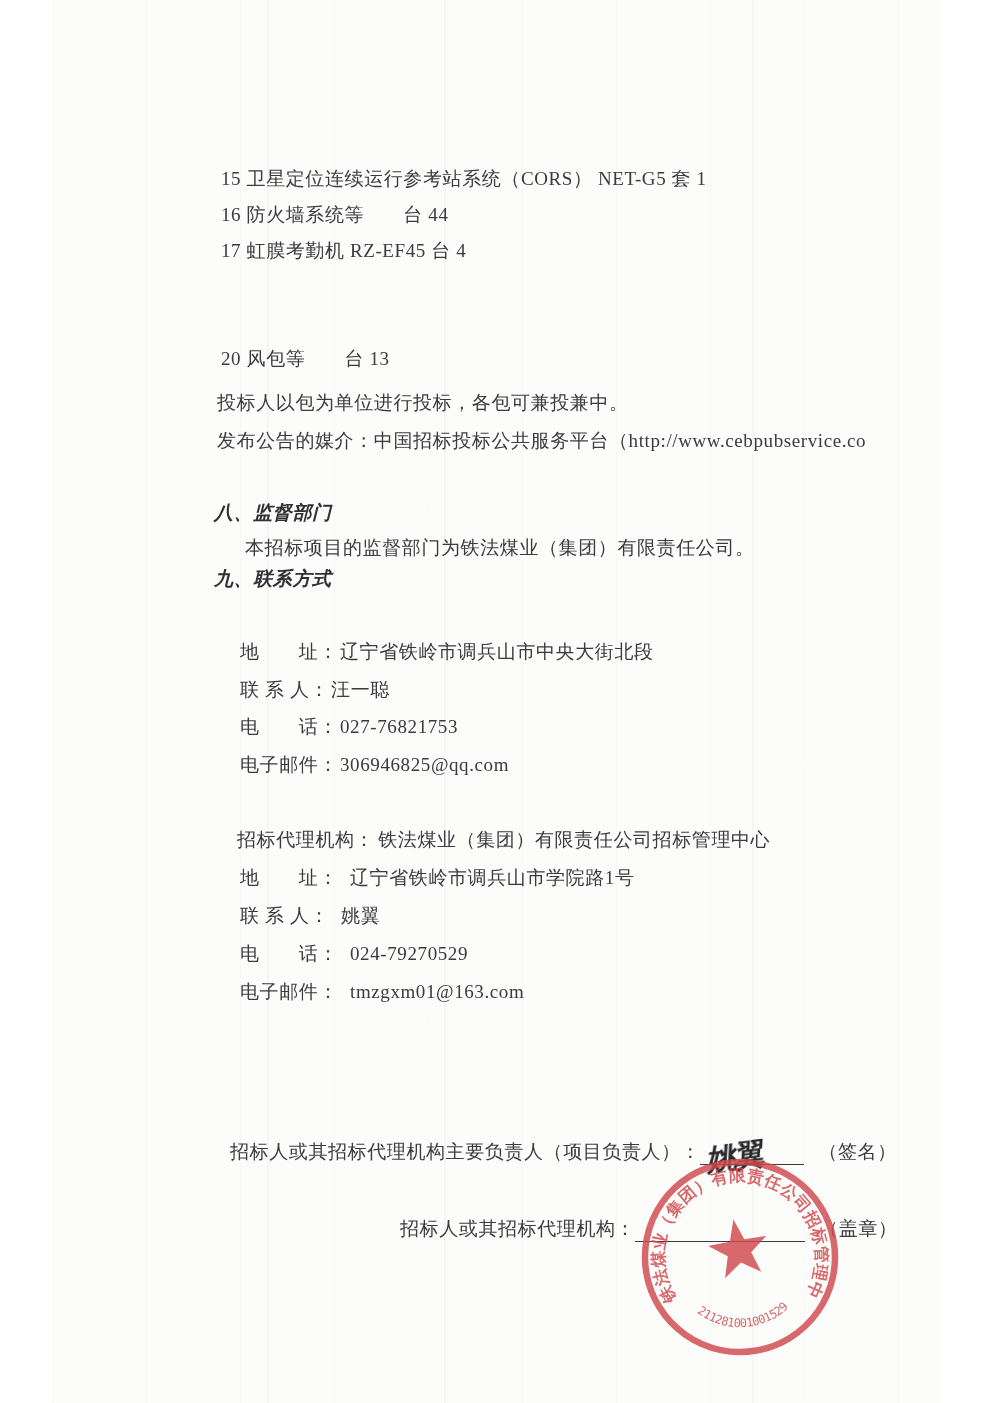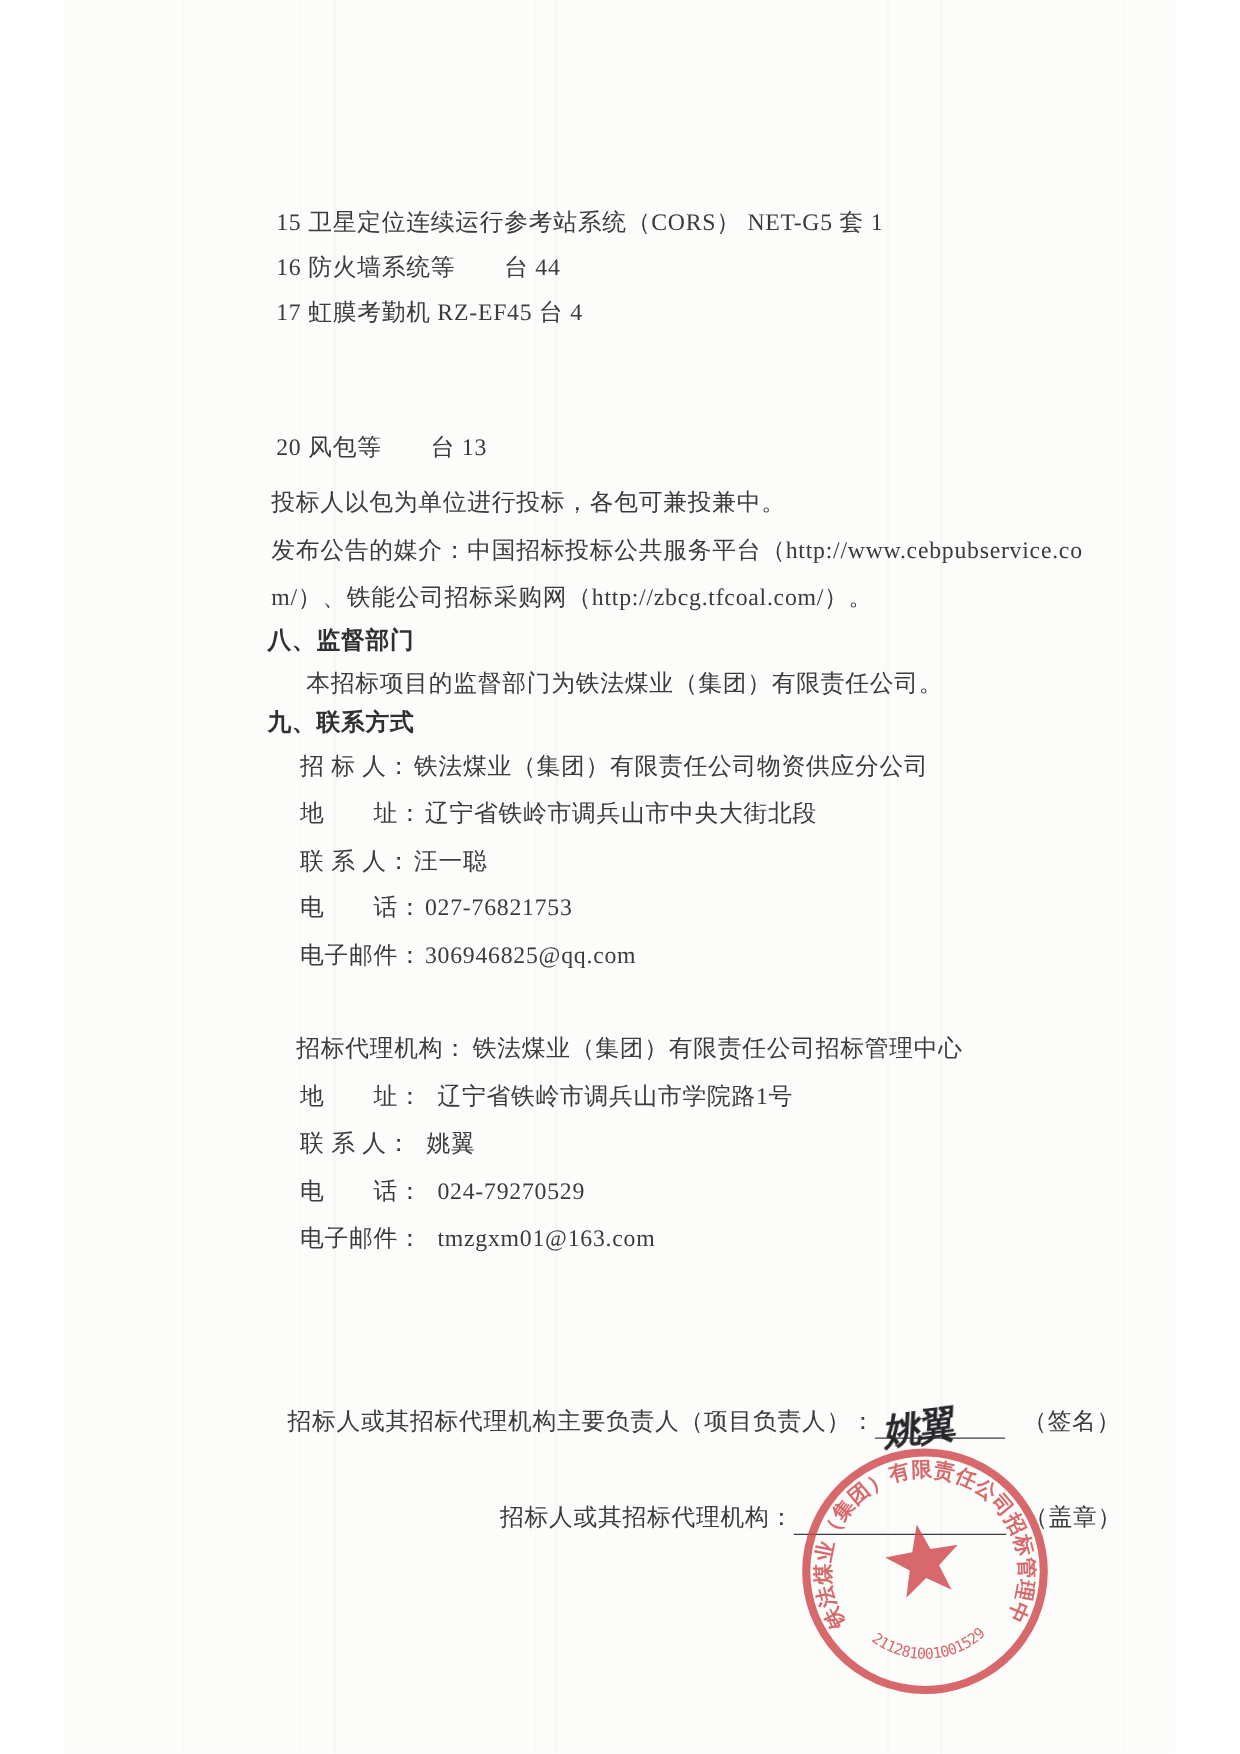--- a/index.html
+++ b/index.html
@@ -16,25 +16,25 @@
   .streak{position:absolute;top:0;bottom:0;width:2px;background:rgba(150,150,143,0.07);}
   .line{
     position:absolute;
     left:0;
     white-space:nowrap;
     font-size:19px;
     line-height:26px;
     letter-spacing:0.6px;
     color:#3a3a3f;
   }
-  .bold{font-weight:bold;color:#303034;}
+  .bold{font-weight:bold;color:#303034;font-style:italic;}
   .lbl{white-space:pre;}
   .val{margin-left:2px;white-space:pre;}
   .agent .val{margin-left:12px;}
-  .sigrow{display:flex;align-items:flex-end;}
+  .sigrow{display:flex;align-items:flex-end;margin-top:14px;}
   .sigline{
     display:inline-block;
     border-bottom:1.5px solid #3a3a3f;
     height:24px;
     position:relative;
   }
   .sig-name{
     position:absolute;
     left:8px;bottom:-6px;
     font-size:30px;
@@ -58,30 +58,26 @@
   <div class="streak" style="left:700px"></div>
   <div class="streak" style="left:905px"></div>
 
   <div class="line" style="top:166px;left:169px">15 卫星定位连续运行参考站系统（CORS） NET-G5 套 1</div>
   <div class="line" style="top:202px;left:169px">16 防火墙系统等　　台 44</div>
   <div class="line" style="top:238px;left:169px">17 虹膜考勤机 RZ-EF45 台 4</div>
   <div class="line" style="top:346px;left:169px">20 风包等　　台 13</div>
 
   <div class="line" style="top:390px;left:165px">投标人以包为单位进行投标，各包可兼投兼中。</div>
   <div class="line" style="top:428px;left:165px">发布公告的媒介：中国招标投标公共服务平台（http://www.cebpubservice.co</div>
-  <div class="line" style="top:466px;left:165px">m/）、铁能公司招标采购网（http://zbcg.tfcoal.com/）。</div>
 
   <div class="line bold" style="top:500px;left:162px">八、监督部门</div>
   <div class="line" style="top:535px;left:193px">本招标项目的监督部门为铁法煤业（集团）有限责任公司。</div>
 
   <div class="line bold" style="top:566px;left:162px">九、联系方式</div>
 
-  <div class="line" style="top:601px;left:188px">
-    <span class="lbl">招 标 人：</span><span class="val">铁法煤业（集团）有限责任公司物资供应分公司</span>
-  </div>
   <div class="line" style="top:639px;left:188px">
     <span class="lbl">地　　址：</span><span class="val">辽宁省铁岭市调兵山市中央大街北段</span>
   </div>
   <div class="line" style="top:677px;left:188px">
     <span class="lbl">联 系 人：</span><span class="val">汪一聪</span>
   </div>
   <div class="line" style="top:714px;left:188px">
     <span class="lbl">电　　话：</span><span class="val">027-76821753</span>
   </div>
   <div class="line" style="top:752px;left:188px">

